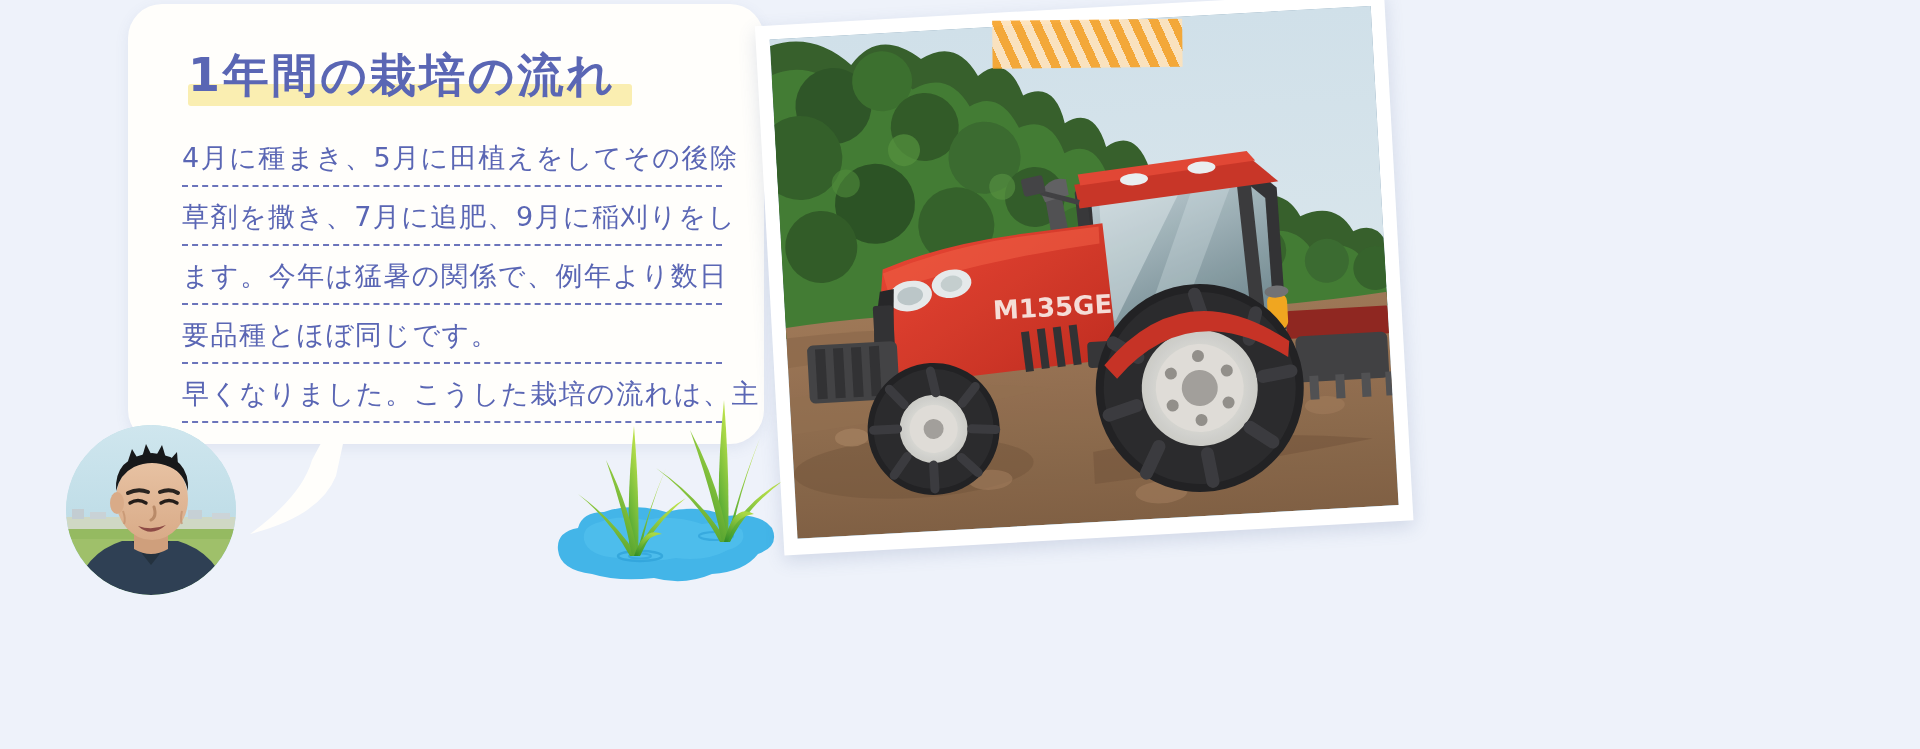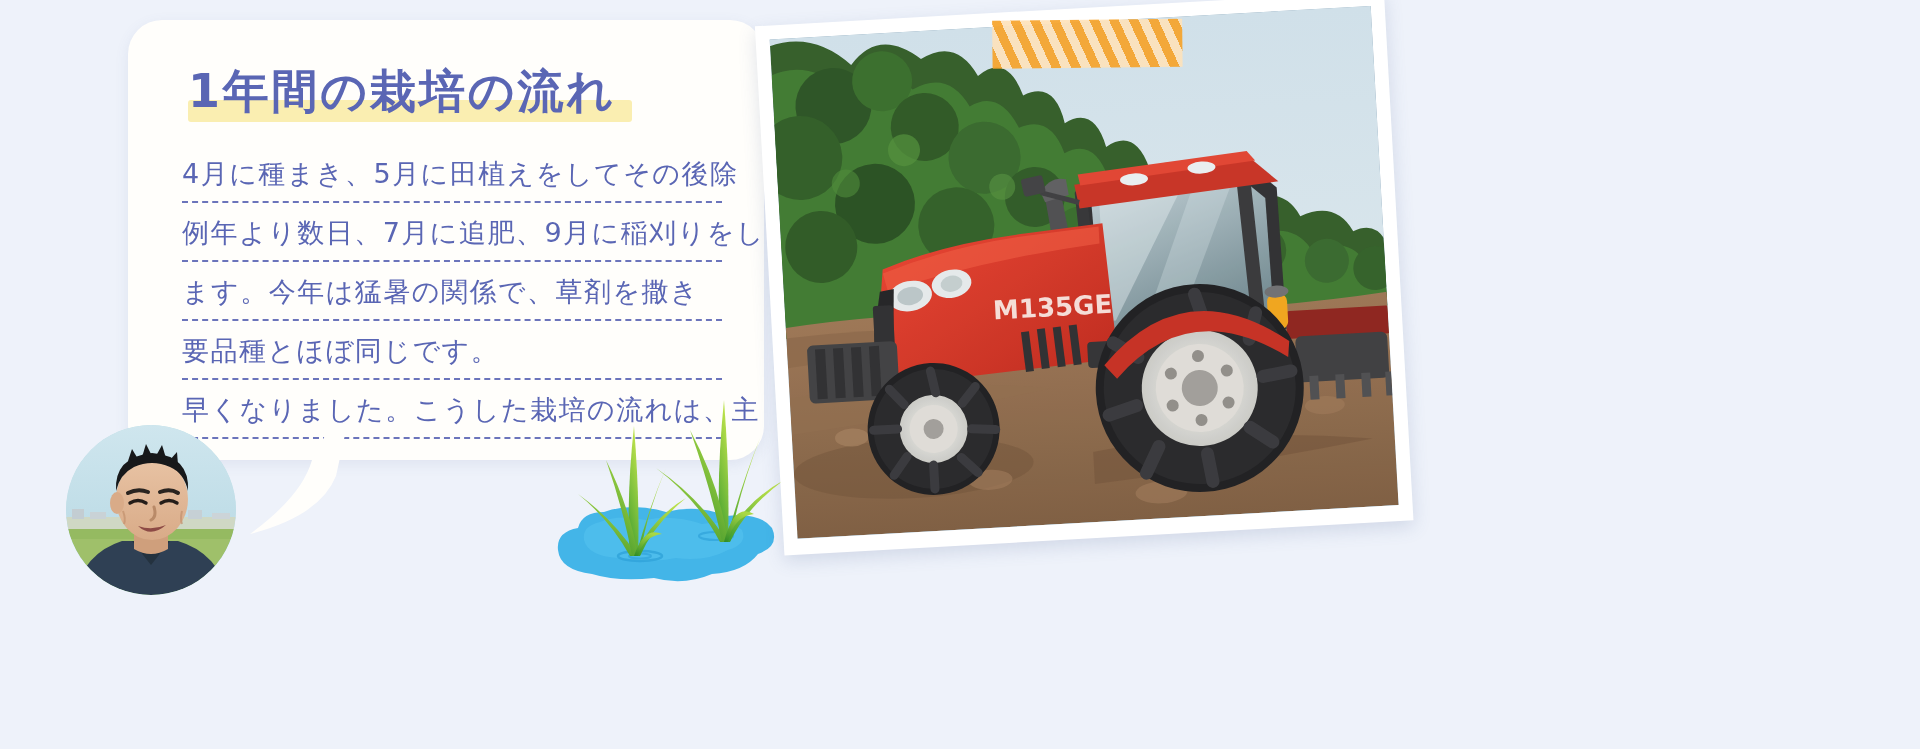--- a/index.html
+++ b/index.html
@@ -6,21 +6,21 @@
   body{
     width:1920px;height:749px;
     background:#eef2fa;
     font-family:"DejaVu Sans","Liberation Sans",sans-serif;
     overflow:hidden;position:relative;
   }
   #stage{position:absolute;left:0;top:0;width:1920px;height:749px;}
 
   
   .bubble{
-    position:absolute;left:128px;top:20px;width:636px;height:440px;
+    position:absolute;left:128px;top:4px;width:636px;height:440px;
     background:#fffefb;border-radius:34px;
     box-shadow:0 4px 14px rgba(90,110,160,.10);
   }
   .bubble-tail{
     position:absolute;left:228px;top:430px;width:120px;height:100px;
     overflow:visible;
   }
   .bubble-tail svg{display:block;}
 
   .title-wrap{position:absolute;left:60px;top:42px;width:520px;height:70px;}
@@ -98,24 +98,24 @@
     <div class="title-wrap">
       <div class="title-hl"></div>
       <div class="title">1年間の栽培の流れ</div>
     </div>
 
     <div class="lines">
       <div class="tline">
         <span>4月に種まき、5月に田植えをしてその後除</span>
       </div>
       <div class="tline">
-        <span>例年より数日、7月に追肥、9月に稲刈りをし</span>
+        <span>草剤を撒き、7月に追肥、9月に稲刈りをし</span>
       </div>
       <div class="tline">
-        <span>ます。今年は猛暑の関係で、草剤を撒き</span>
+        <span>ます。今年は猛暑の関係で、例年より数日</span>
       </div>
       <div class="tline">
         <span>要品種とほぼ同じです。</span>
       </div>
       <div class="tline">
         <span>早くなりました。こうした栽培の流れは、主</span>
       </div>
     </div>
   </div>
 

